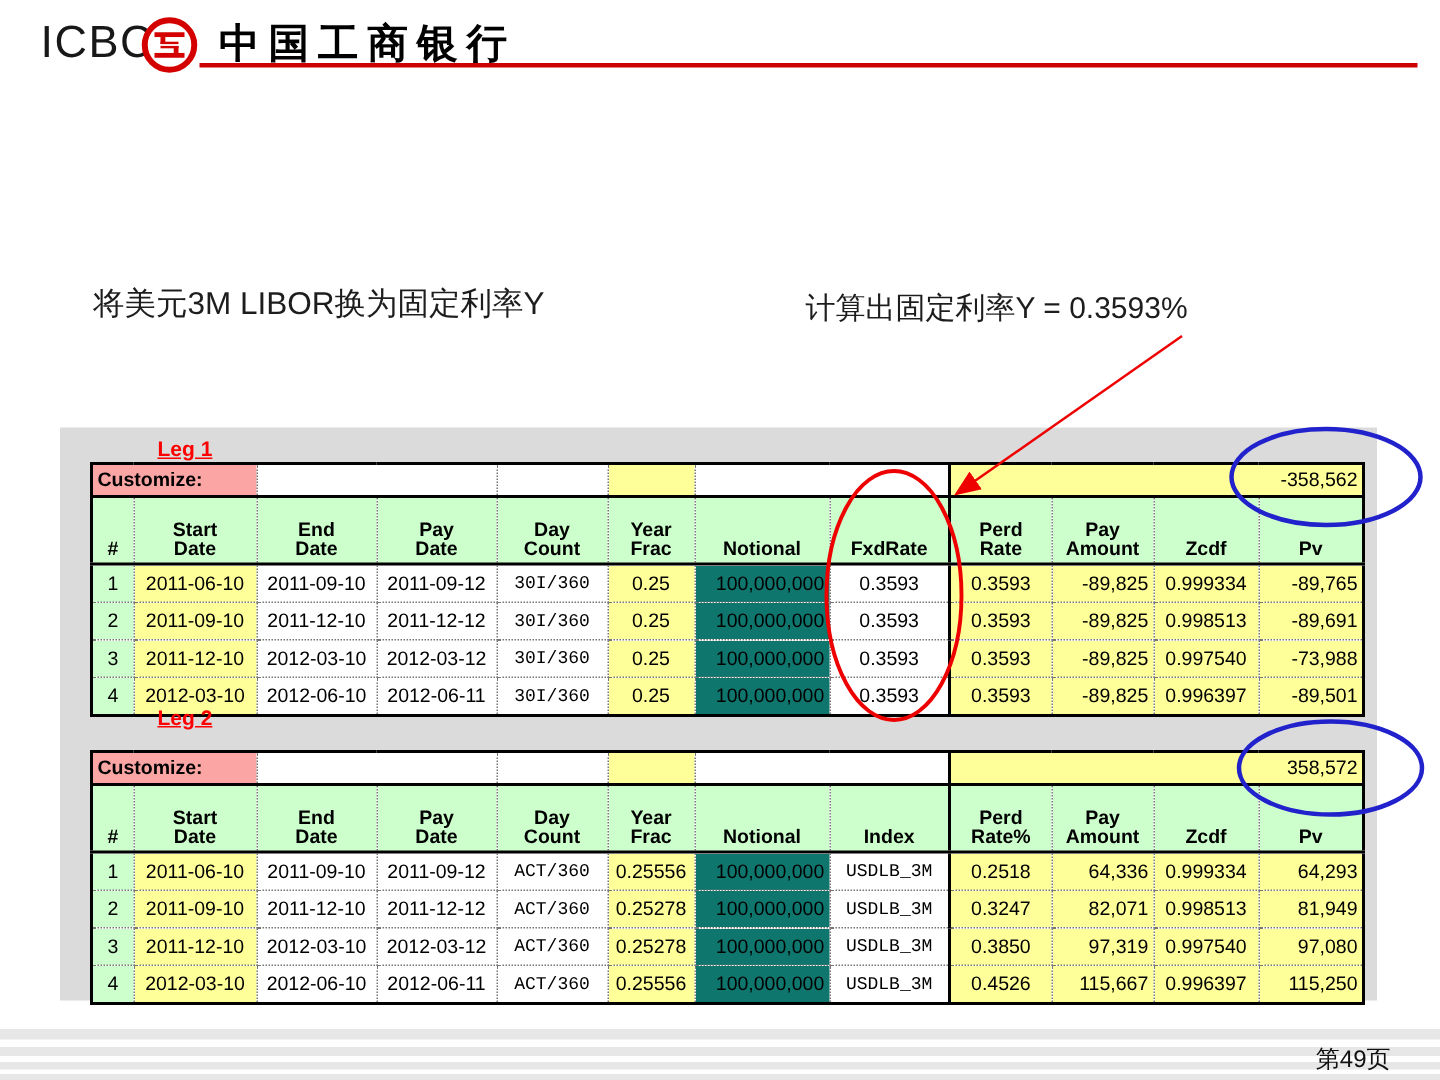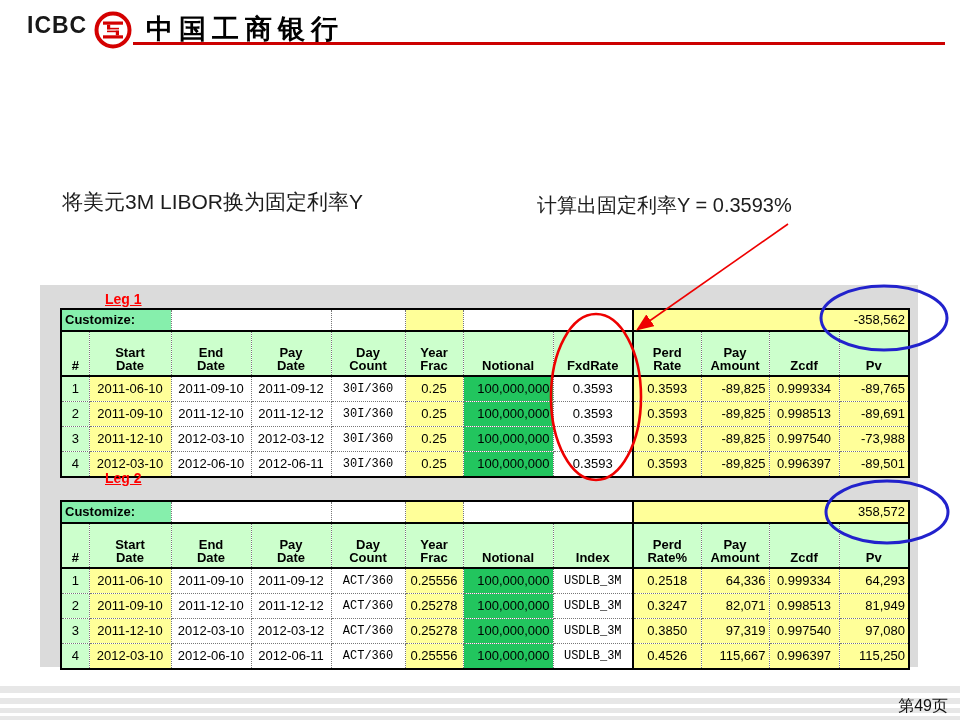--- a/index.html
+++ b/index.html
@@ -3,21 +3,21 @@
 <meta charset="utf-8">
 <style>
   html,body { margin:0; padding:0; background:#fff; }
   .slide {
     position:relative; width:960px; height:720px; background:#ffffff;
     font-family:"Liberation Sans", sans-serif; overflow:hidden;
   }
 
   
   .icbc-text {
-    position:absolute; left:27px; top:12px; font-size:23px; font-weight:bold;
+    position:absolute; left:27px; top:12px; font-size:30px; font-weight:normal;
     color:#181818; letter-spacing:1px;
   }
   .logo-mark { position:absolute; left:94px; top:11px; width:38px; height:38px; }
   .bank-name {
     position:absolute; left:146px; top:11px; font-size:27px; font-weight:bold;
     color:#000; letter-spacing:6px; white-space:nowrap;
   }
   .header-rule { position:absolute; left:133px; top:42px; width:812px; height:3px; background:#cc0000; }
 
   
@@ -45,49 +45,49 @@
 
   table.sheet td, table.sheet th {
     border:1px dotted #777; padding:0 3px; overflow:hidden; white-space:nowrap;
     height:24px; line-height:1.05;
   }
   table.sheet th {
     background:#ccffcc; font-weight:bold; text-align:center; vertical-align:bottom;
     height:41px; border-bottom:2px solid #000; padding-bottom:2px;
   }
   tr.customize-row td { height:20px; border-bottom:2px solid #000; }
-  .cz-label  { background:#86efac; font-weight:bold; text-align:left; }
+  .cz-label  { background:#fca5a5; font-weight:bold; text-align:left; }
   .cz-white  { background:#ffffff; }
   .cz-yellow { background:#ffff99; }
   .cz-value  { background:#ffff99; text-align:right; border-left:2px solid #000 !important; padding-right:4px; }
 
   td.c0 { text-align:center; background:#ccffcc; }
   td.c1 { text-align:center; background:#ffff99; }
   td.c2, td.c3 { text-align:center; background:#fff; }
   td.c4 { text-align:center; background:#fff; font-family:"Liberation Mono", monospace; font-size:12px; }
   td.c5 { text-align:center; background:#ffff99; }
-  td.c6 { text-align:right; background:#22c55e; padding-right:5px; }
+  td.c6 { text-align:right; background:#0f766e; padding-right:5px; }
   td.c7 { text-align:center; background:#fff; }
   #leg2-table td.c7 { font-family:"Liberation Mono", monospace; font-size:12px; }
   td.c8 { text-align:center; background:#ffff99; }
   td.c9 { text-align:right;  background:#ffff99; padding-right:4px; }
   td.c10{ text-align:center; background:#ffff99; }
   td.c11{ text-align:right;  background:#ffff99; padding-right:4px; }
   th.c8, td.c8 { border-left:2px solid #000 !important; }
 
   
   .overlay { position:absolute; left:0; top:0; width:960px; height:720px; pointer-events:none; }
 
   
   .stripe { position:absolute; left:0; width:960px; background:#e7e7e7; }
   .s1 { top:686px; height:7px; }
   .s2 { top:698px; height:6px; }
   .s3 { top:708px; height:5px; }
   .s4 { top:716px; height:4px; }
-  .page-label { position:absolute; right:12px; top:696px; font-size:16px; color:#111; }
+  .page-label { position:absolute; right:33px; top:696px; font-size:16px; color:#111; }
 </style>
 </head>
 <body>
 
 <div class="slide">
 
   <div class="icbc-text">ICBC</div>
   <div class="logo-mark">
     <svg width="38" height="38" viewBox="0 0 38 38">
       <circle cx="19" cy="19" r="16.5" fill="#fff" stroke="#d40000" stroke-width="4"></circle>

